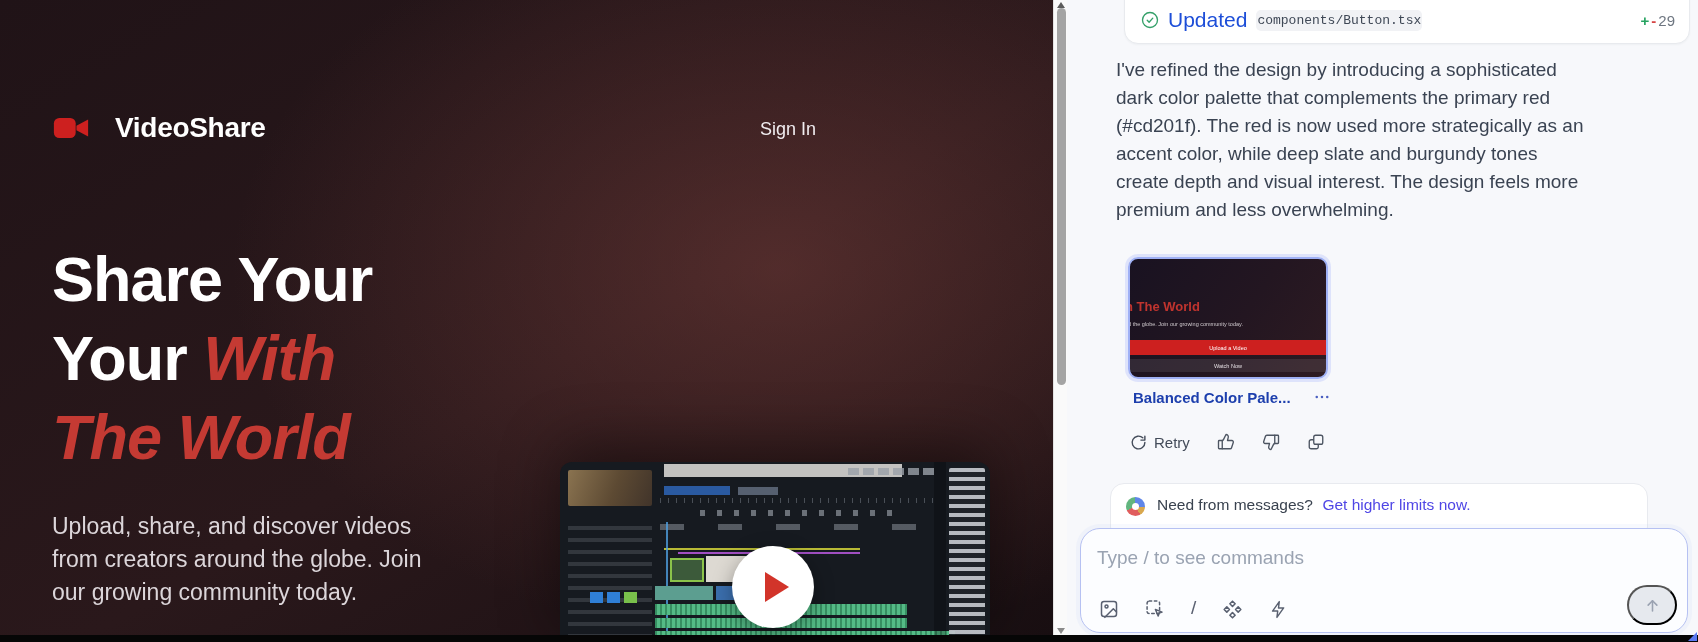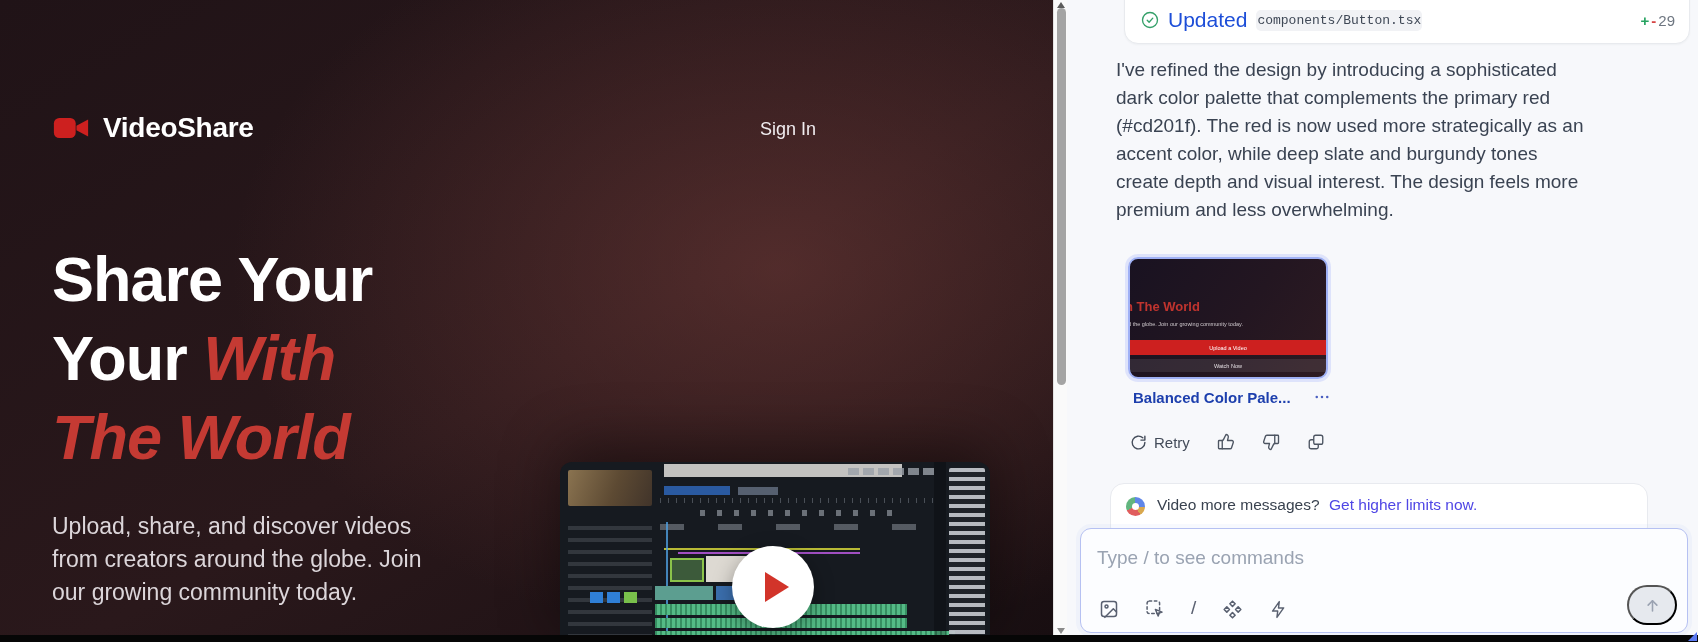--- a/index.html
+++ b/index.html
@@ -5,21 +5,21 @@
   * { box-sizing: border-box; margin: 0; padding: 0; }
   html,body { width:1698px; height:642px; overflow:hidden; }
   body { font-family:"Liberation Sans","DejaVu Sans",sans-serif; background:#f7f8fb; position:relative; }
 
   
   .site { position:absolute; left:0; top:0; width:1053px; height:642px; overflow:hidden;
     background:
       radial-gradient(ellipse 760px 520px at 74% 42%, rgba(122,64,60,0.50), rgba(20,10,12,0) 72%),
       linear-gradient(150deg,#201317 0%, #2a181b 55%, #190f12 100%);
   }
-  .brand { position:absolute; left:52px; top:112px; display:flex; align-items:center; gap:13px; }
+  .brand { position:absolute; left:52px; top:112px; display:flex; align-items:center; gap:25px; }
   .brand-name { color:#fff; font-size:28px; font-weight:700; letter-spacing:-0.3px; }
   .site-nav { position:absolute; left:340px; top:119px; display:flex; gap:30px; }
   .site-nav span { color:#f1edf0; font-size:18px; cursor:pointer; }
   .signin { position:absolute; left:760px; top:119px; color:#f1edf0; font-size:18px; cursor:pointer; }
   .signup { position:absolute; left:850px; top:108px; width:135px; height:56px; border-radius:9px;
     background:rgba(255,255,255,0.08); border:1px solid rgba(255,255,255,0.17);
     color:#fff; font-size:18px; font-weight:700; display:flex; align-items:center; justify-content:center; cursor:pointer; }
   .hero-title { position:absolute; left:52px; top:240px; width:470px; font-size:63px; line-height:79px;
     font-weight:700; color:#ffffff; letter-spacing:-1px; }
   .hero-title .red { color:#c43a33;font-style:italic; }
@@ -109,21 +109,21 @@
 
   .limits-bar { position:absolute; left:43px; top:483px; width:538px; height:58px; background:#fff;
     border:1px solid #e8eaef; border-radius:14px; display:flex; align-items:flex-start; gap:12px; padding:12px 15px; z-index:1; }
   .pie-icon { width:19px; height:19px; border-radius:50%; position:relative; flex:none; margin-top:1px;
     background:conic-gradient(#5f86e8 0 95deg, #d9a84e 95deg 150deg, #e05d5d 150deg 245deg, #62b57e 245deg 360deg); }
   .pie-icon::after { content:""; position:absolute; left:6px; top:6px; width:7px; height:7px; border-radius:50%; background:#fff; }
   .limits-text { font-size:15.5px; color:#39424f; }
   .limits-link { font-size:15.5px; color:#4f46e5; cursor:pointer; margin-left:5px; }
 
   .composer { position:absolute; left:13px; top:528px; width:608px; height:105px; background:#fcfdff;
-    border:1.5px solid #b6c1f2; border-radius:11px; z-index:2; box-shadow:0 0 0 4px rgba(180,195,250,0.10); }
+    border:1.5px solid #b6c1f2; border-radius:20px; z-index:2; box-shadow:0 0 0 4px rgba(180,195,250,0.10); }
   .composer-input { position:absolute; left:16px; top:8px; width:440px; height:42px; border:none; outline:none;
     background:transparent; font-family:"Liberation Sans","DejaVu Sans",sans-serif; font-size:19px; color:#374151; }
   .composer-input::placeholder { color:#9aa3b2; }
   .composer-toolbar { position:absolute; left:18px; bottom:12px; display:flex; align-items:center; gap:26px; color:#596070; }
   .ct-icon { display:flex; cursor:pointer; }
   .slash-glyph { font-size:19px; color:#596070; cursor:pointer; font-weight:400; transform:translateY(-1px); }
   .send-btn { position:absolute; right:10px; bottom:7px; width:50px; height:40px; border-radius:20px;
     background:#e6e9ee; color:#9aa2b1; display:flex; align-items:center; justify-content:center; cursor:pointer; }
 
   
@@ -258,21 +258,21 @@
       <svg width="18" height="18" viewBox="0 0 24 24" fill="none" stroke="currentColor" stroke-width="1.8" stroke-linejoin="round">
         <rect x="9" y="3" width="12" height="12" rx="2.5"></rect>
         <path d="M15 15v3.5a2.5 2.5 0 0 1-2.5 2.5h-7A2.5 2.5 0 0 1 3 18.5v-7A2.5 2.5 0 0 1 5.5 9H9"></path>
       </svg>
     </span>
   </div>
 
   <div class="limits-bar">
     <span class="pie-icon"></span>
     <span>
-      <span class="limits-text">Video more messages?</span>
+      <span class="limits-text">Need from messages?</span>
       <span class="limits-link">Get higher limits now.</span>
     </span>
   </div>
 
   <div class="composer">
     <input class="composer-input" type="text" placeholder="Type / to see commands" style="">
     <div class="composer-toolbar">
       <span class="ct-icon">
         <svg width="20" height="20" viewBox="0 0 24 24" fill="none" stroke="currentColor" stroke-width="1.8" stroke-linecap="round" stroke-linejoin="round">
           <rect x="3" y="3" width="18" height="18" rx="3"></rect>

